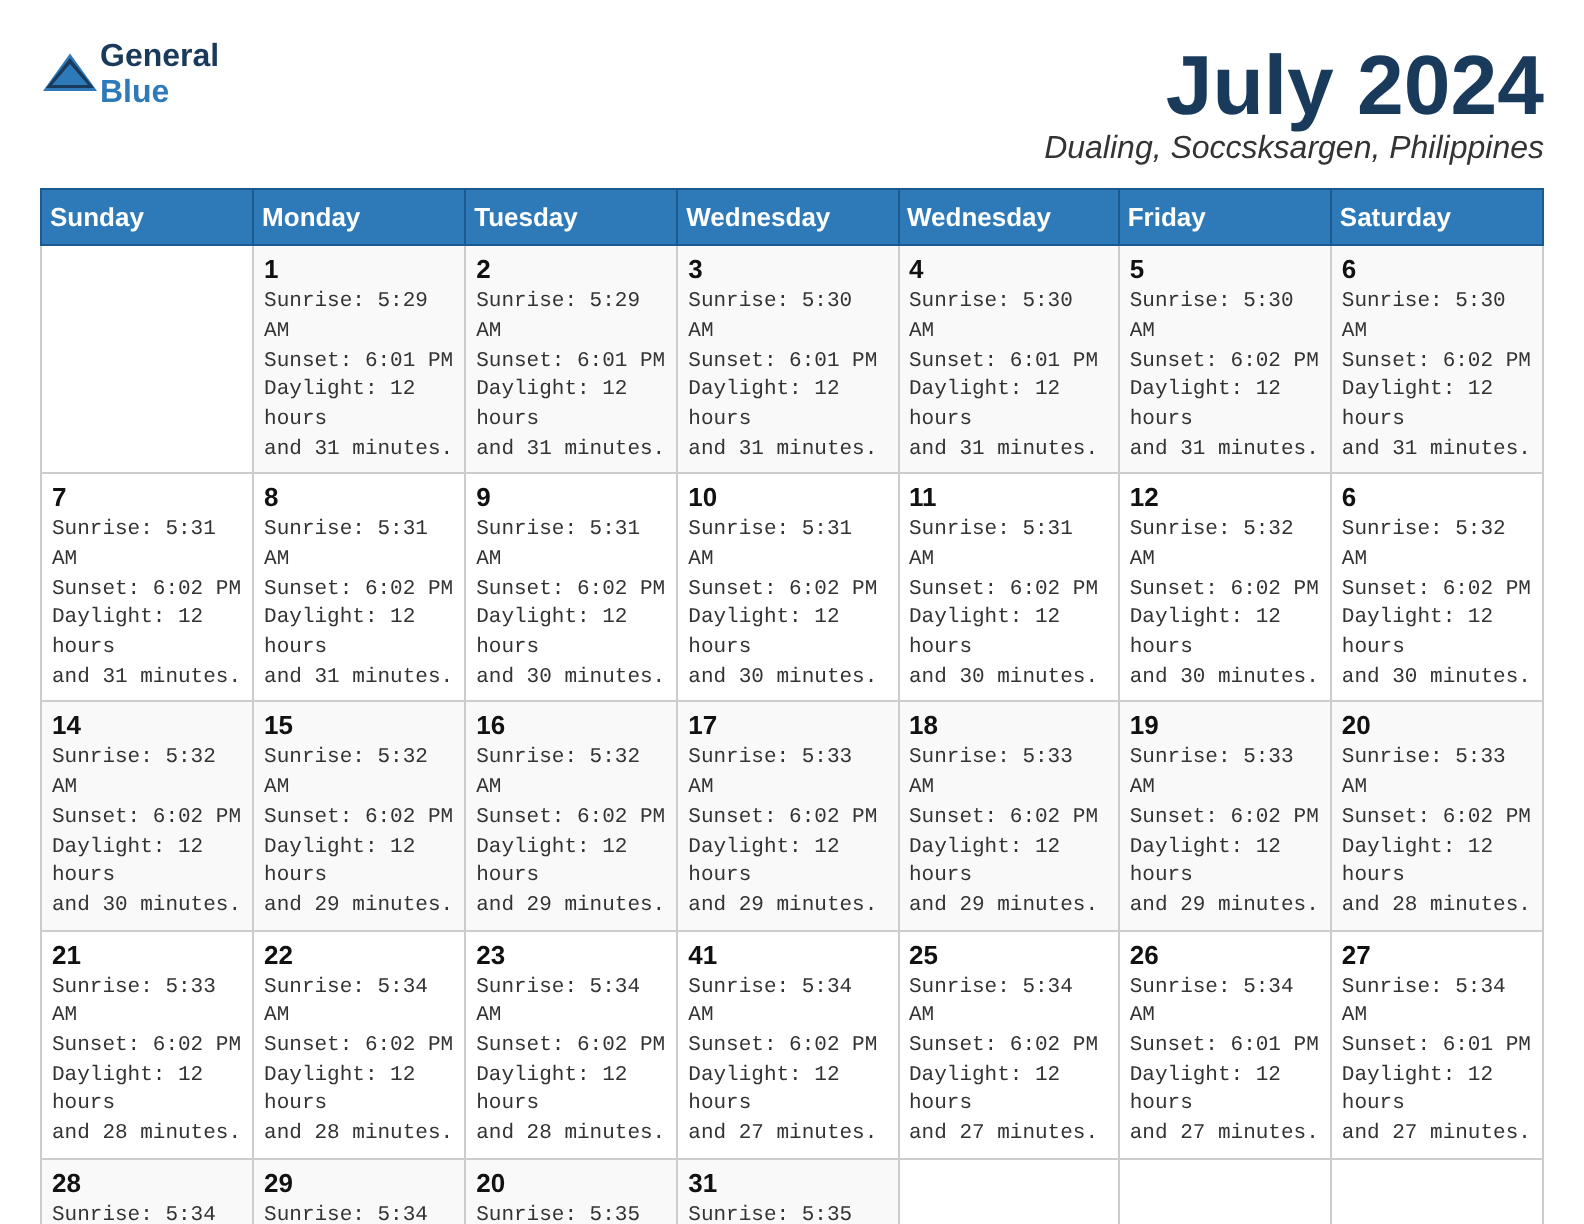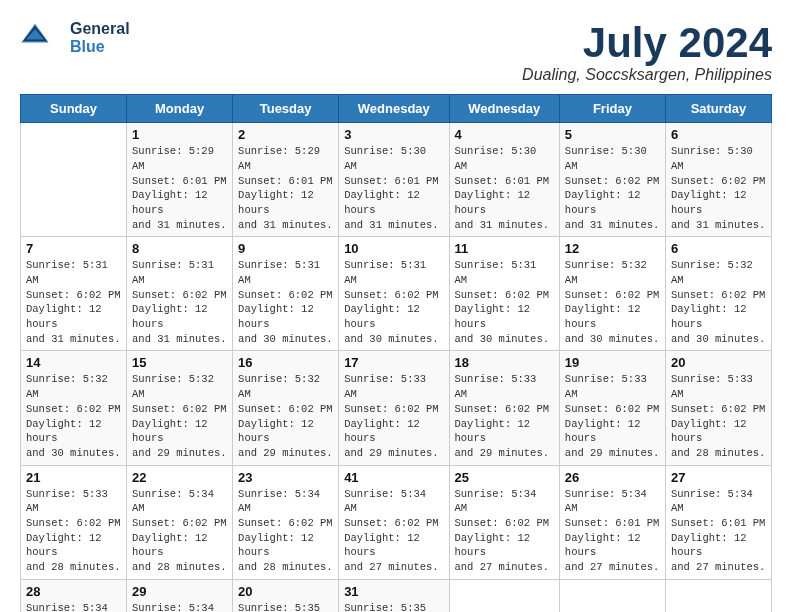--- a/index.html
+++ b/index.html
@@ -11,21 +11,22 @@
       padding: 20px;
     }
     .header {
       display: flex;
       justify-content: space-between;
       align-items: flex-start;
       margin-bottom: 10px;
     }
     .logo {
       display: flex;
-      gap: 20px;
+      align-items: center;
+      gap: 0;
     }
     .logo-icon {
       width: 30px;
       height: 30px;
     }
     .title-area {
       text-align: right;
       margin-left: 41px;
     }
     .month-title {
@@ -41,21 +42,21 @@
     }
     table {
       width: 100%;
       border-collapse: collapse;
       font-size: 11px;
     }
     thead tr th {
       background-color: #2e7ab8;
       color: #fff;
       padding: 6px 4px;
-      text-align: center;
+      text-align: left;
       font-size: 13px;
       font-weight: bold;
       border: 1px solid #1a5a90;
     }
     tbody tr td {
       border: 1px solid #ccc;
       vertical-align: top;
       padding: 4px 5px;
       min-height: 80px;
       height: 80px;

